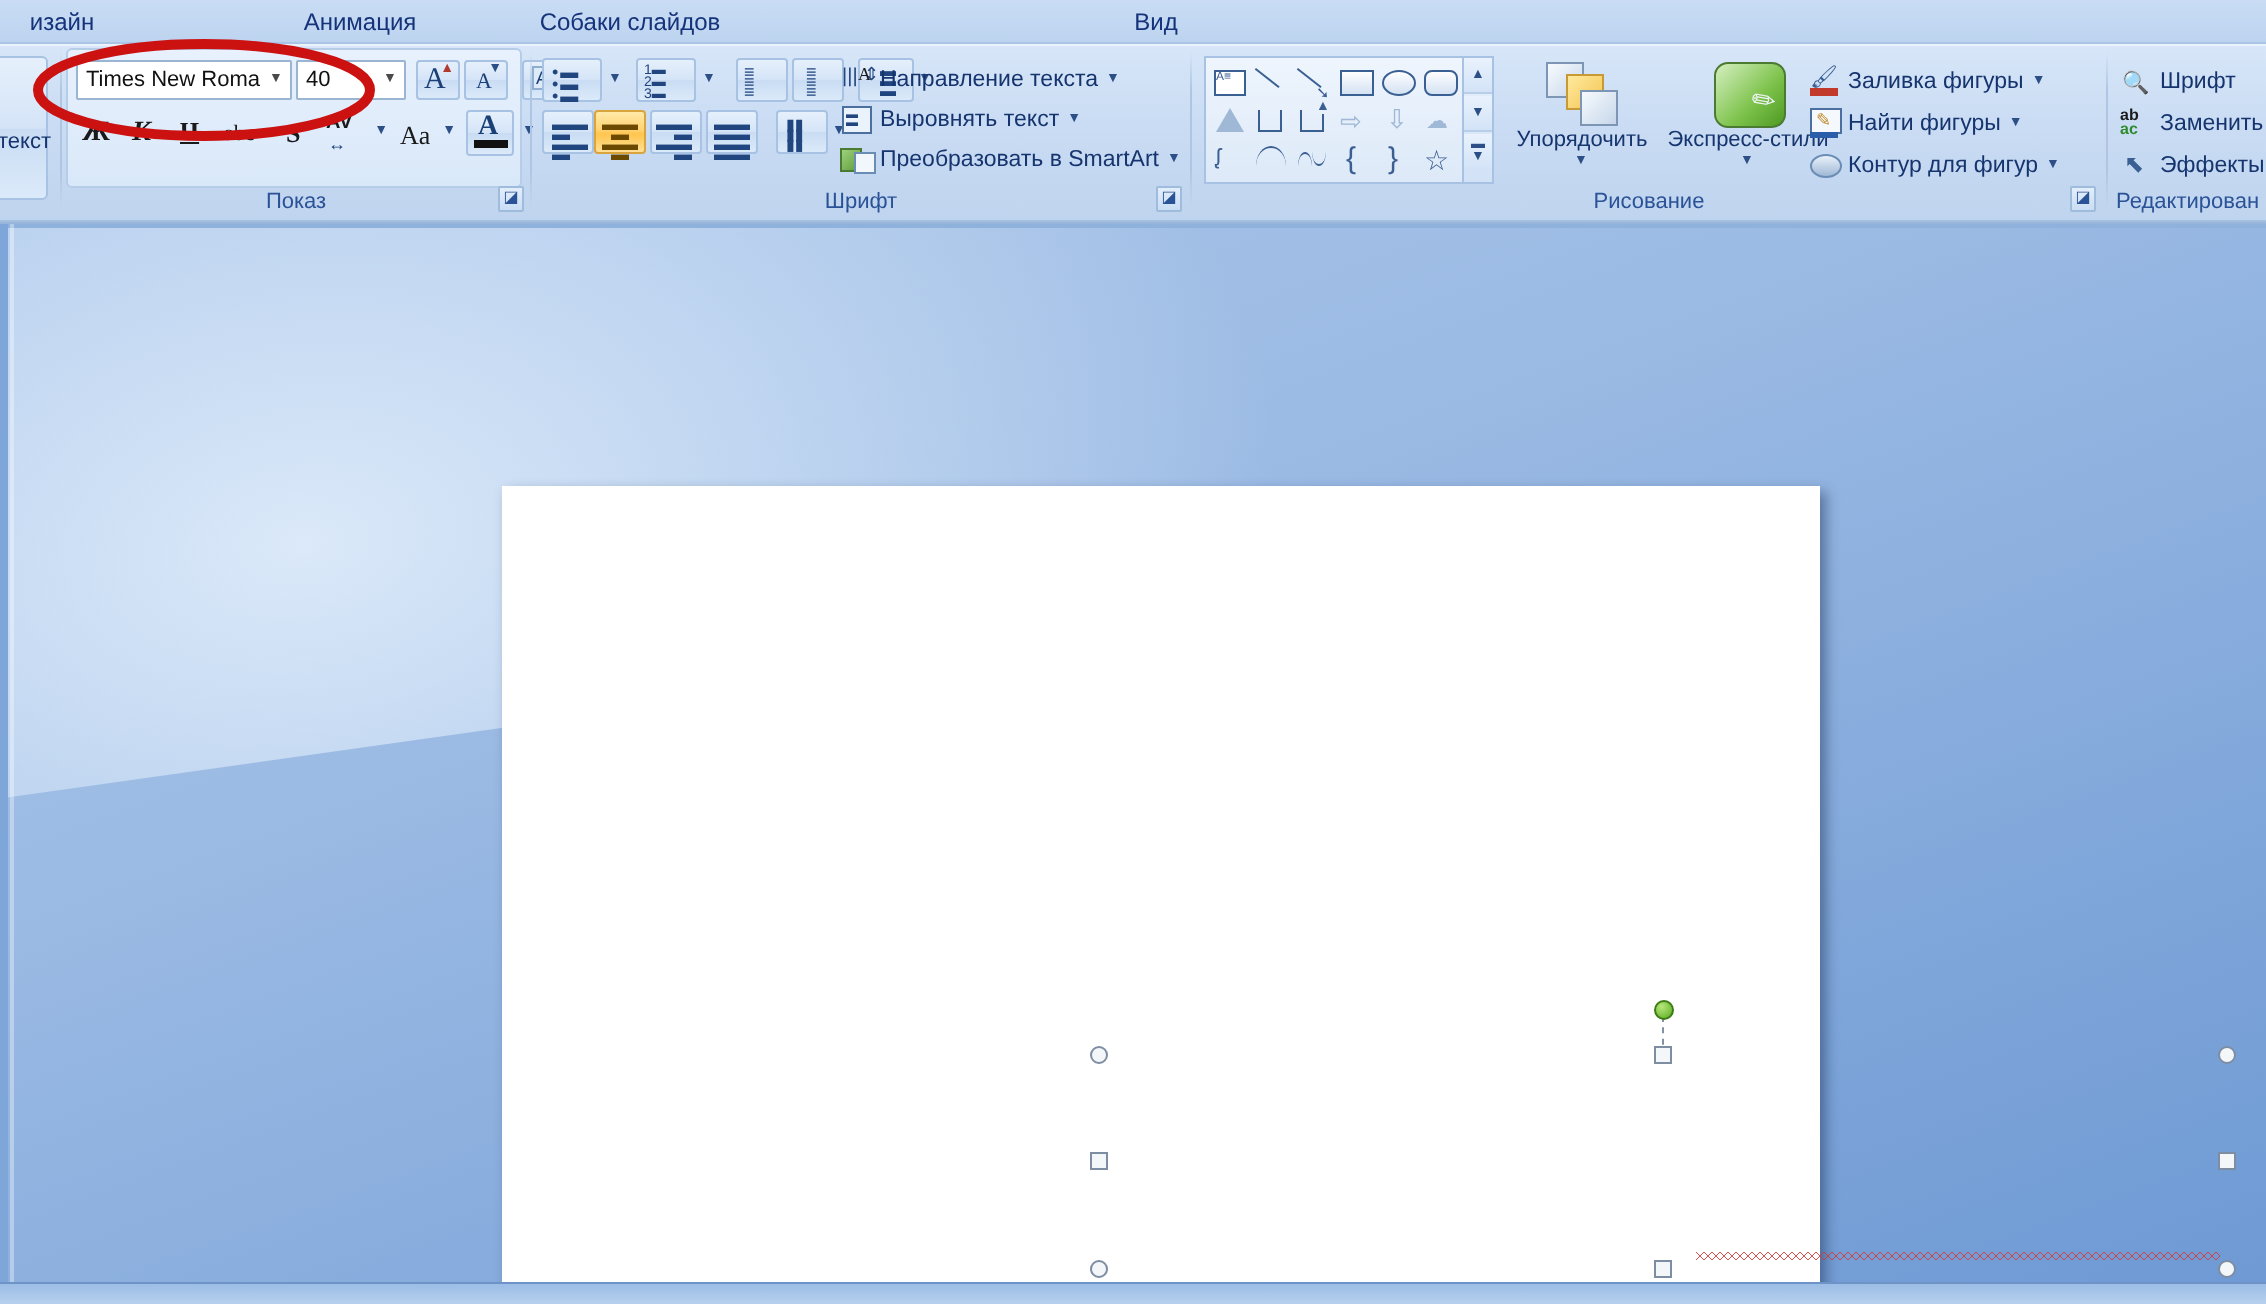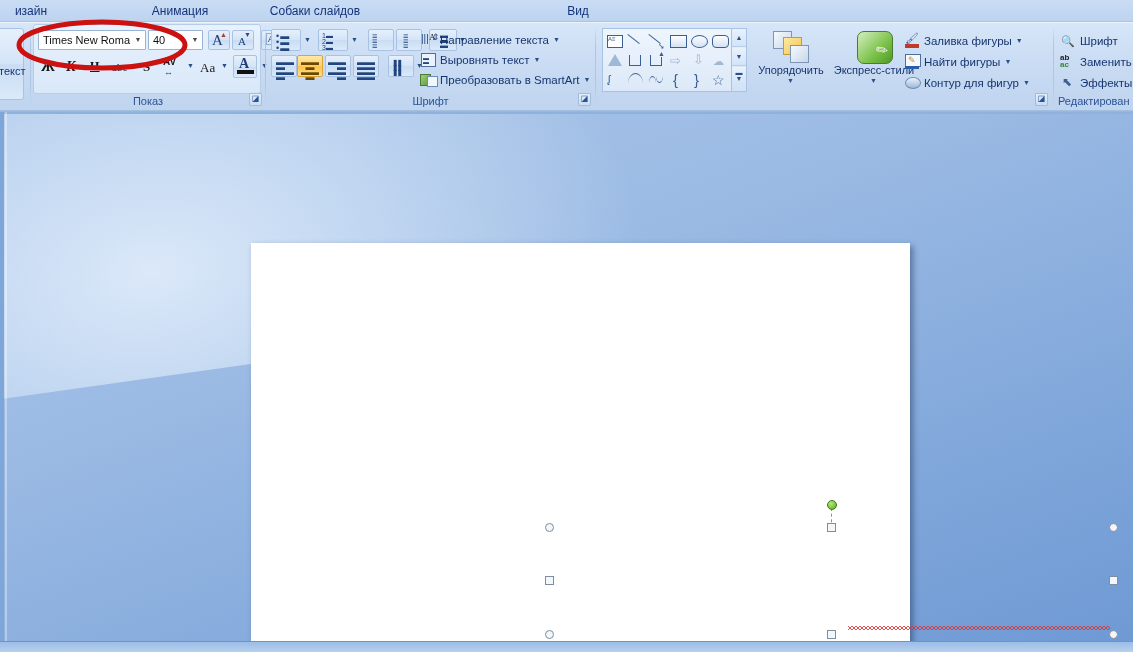--- a/index.html
+++ b/index.html
@@ -471,20 +471,21 @@
       <span class="ma">▼</span>
     </div>
     <div class="mitem" style="left:306px;top:49px;">
       <span class="mi">
         <span style="position:absolute;left:1px;top:3px;width:14px;height:10px;border-radius:50%;background:linear-gradient(180deg,#e9f1fa,#9fb8d6);border:1px solid #6a8db5;"></span>
       </span>
       <span class="ml">Контур для фигур</span>
       <span class="ma">▼</span>
     </div>
 
+    <div class="glabel">Рисование</div>
     <div class="dlgbtn" style="left:437px;">◪</div>
   </div>
   <div class="gsep" style="left:1053px;"></div>
 
   <div class="group" style="left:1056px;width:90px;">
     <div class="mitem" style="left:4px;top:7px;">
       <span class="mi">
         <span style="position:absolute;left:1px;top:3px;font-size:11px;color:#2b5ea8;">🔍</span>
       </span>
       <span class="ml">Шрифт</span>

